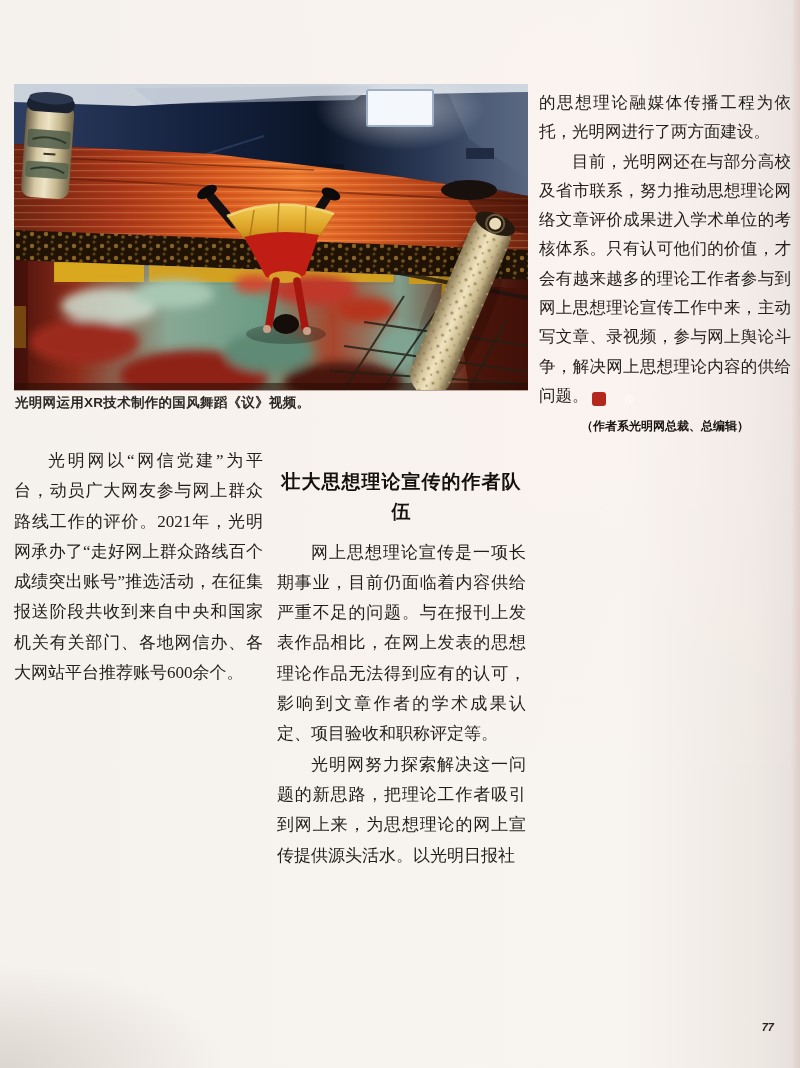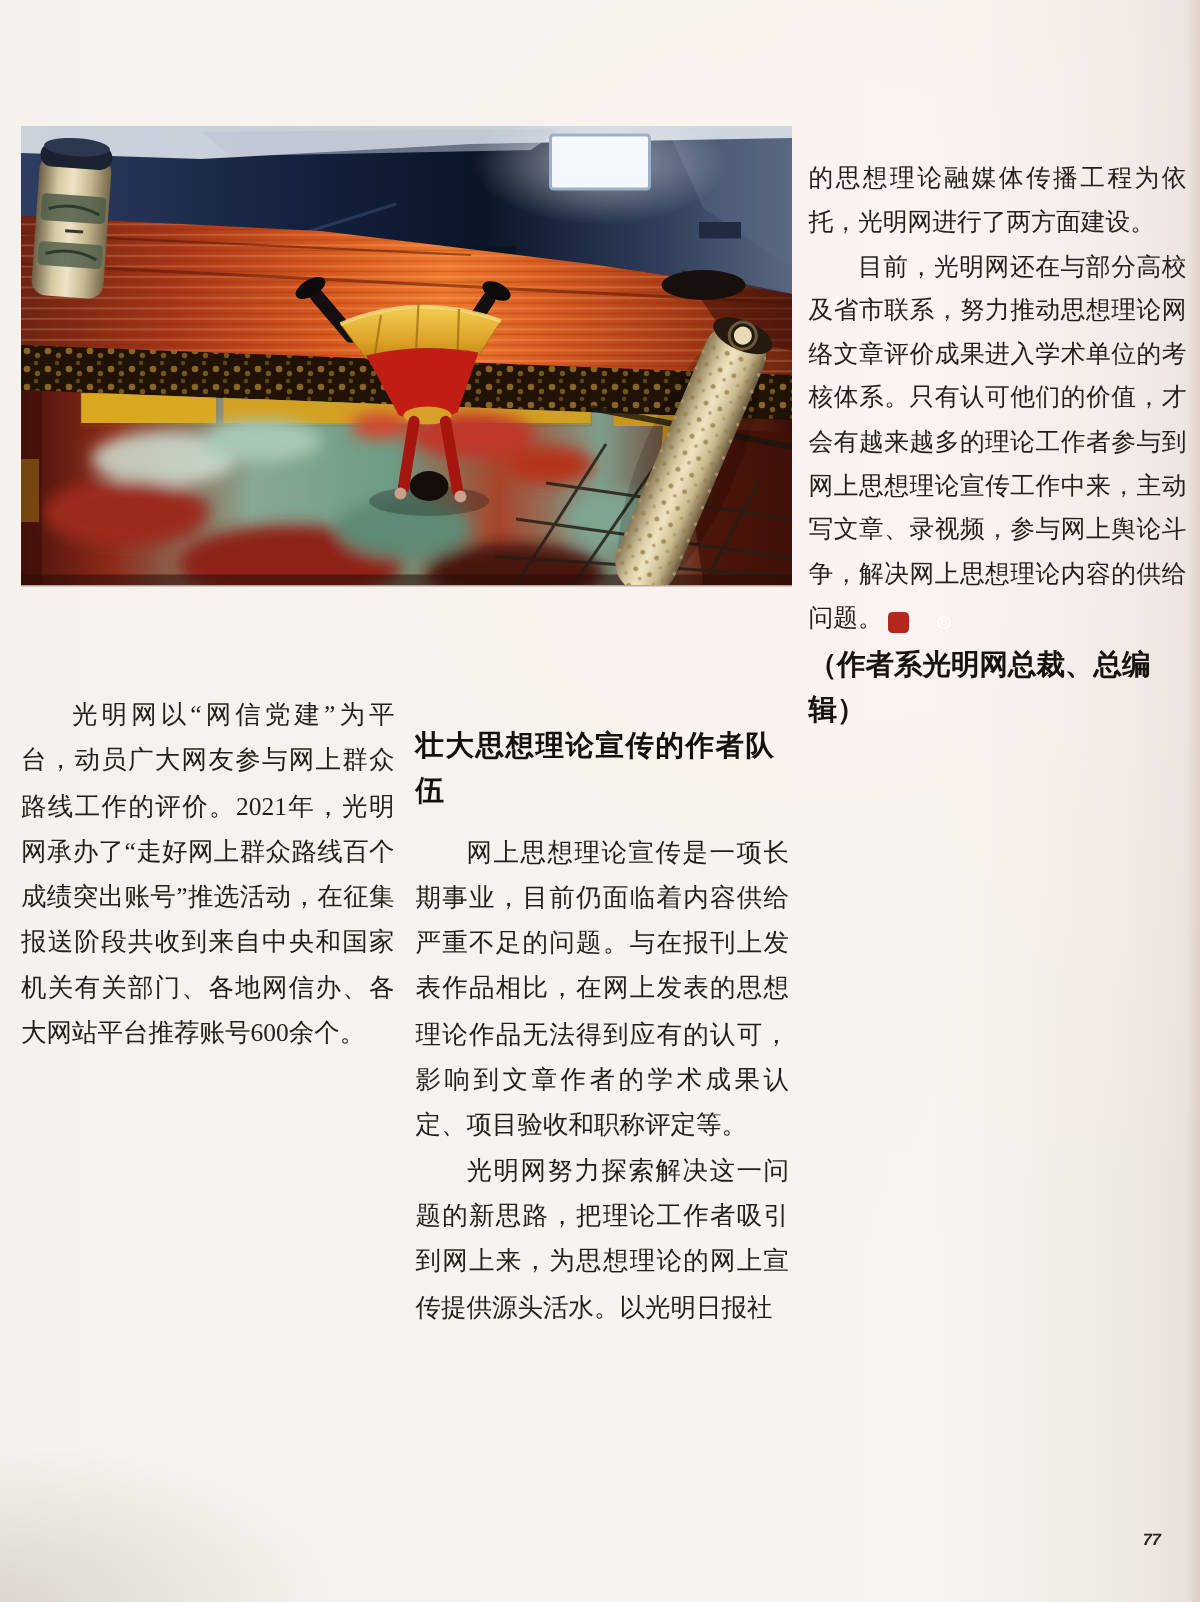--- a/index.html
+++ b/index.html
@@ -16,31 +16,31 @@
     background:radial-gradient(140% 120% at 0% 100%, rgba(88,68,58,.16), transparent 62%);pointer-events:none;}
 
   .photo{position:absolute;left:14px;top:84px;width:514px;height:306px;margin:0;
     background:#0e1930;box-shadow:0 1px 0 rgba(60,20,10,.35);}
   .photo svg{display:block;width:100%;height:100%;}
 
   .caption{position:absolute;left:15px;top:394px;width:512px;
     font-family:"Liberation Sans","DejaVu Sans",sans-serif;
     font-weight:700;font-size:13.5px;color:#2c2823;letter-spacing:.3px;}
 
-  .col{position:absolute;text-align:justify;color:#221e19;margin-top:16px;}
+  .col{position:absolute;text-align:justify;color:#221e19;}
   .col p{margin:0;}
   .col .indent{text-indent:2em;}
   .col-left{left:14px;top:446px;width:249px;font-size:17px;line-height:30.3px;}
   .col-middle{left:277px;top:446px;width:249px;font-size:17px;line-height:30.3px;}
   .col-right{left:539px;top:88px;width:252px;font-size:16.5px;line-height:29.3px;}
   .b{font-weight:700;}
   .sec-heading{font-family:"Liberation Sans","DejaVu Sans",sans-serif;
     font-weight:800;font-size:19px;color:#15120d;letter-spacing:1px;
-    margin:21px 0 10px;text-align:left;}
-  .author-line{font-weight:700;font-size:19px;margin-top:3px;text-align:left;color:#17130e;}
+    margin:21px 0 10px;text-align:center;}
+  .author-line{font-weight:700;font-size:12px;margin-top:3px;text-align:center;color:#17130e;font-family:Liberation Mono, monospace;}
   .end-mark{display:inline-block;width:14px;height:14px;border-radius:3px;
     background:#b3271c;color:#fff;font-size:11px;line-height:14px;text-align:center;
     font-family:"DejaVu Sans",sans-serif;margin-left:3px;vertical-align:-1px;}
   .page-number{position:absolute;right:26px;top:1021px;
     font-family:"Liberation Sans","DejaVu Sans",sans-serif;
     font-style:italic;font-weight:700;font-size:11px;color:#26241f;}
 </style>
 </head>
 <body>
 
@@ -216,20 +216,21 @@
         <ellipse cx="271" cy="193" rx="16" ry="6" fill="#d99f28"></ellipse>
         <path d="M262,197 L255,241" stroke="#a5160e" stroke-width="7.5" stroke-linecap="round"></path>
         <path d="M283,197 L291,243" stroke="#a5160e" stroke-width="7.5" stroke-linecap="round"></path>
         <circle cx="253" cy="245" r="4" fill="#caa08a"></circle>
         <circle cx="293" cy="247" r="4" fill="#caa08a"></circle>
         <ellipse cx="272" cy="240" rx="13" ry="10" fill="#140d09"></ellipse>
       </g>
     </svg>
   </figure>
 
+  <div class="caption">光明网运用XR技术制作的国风舞蹈《议》视频。</div>
 
   <div class="col col-left">
       <p class="body-p indent"><span>光明网以“网信党建”为平台，动员广大网友参与网上群众路线工作的评价。2021年，光明网承办了“走好网上群众路线百个成绩突出账号”推选活动，在征集报送阶段共收到来自中央和国家机关有关部门、各地网信办、各大网站平台推荐账号600余个。</span></p>
     </div>
   <div class="col col-middle">
       <div class="sec-heading"><span class="b">壮大思想理论宣传的作者队伍</span></div>
       <p class="body-p indent"><span>网上思想理论宣传是一项长期事业，目前仍面临着内容供给严重不足的问题。与在报刊上发表作品相比，在网上发表的思想理论作品无法得到应有的认可，影响到文章作者的学术成果认定、项目验收和职称评定等。</span></p>
       <p class="body-p indent"><span>光明网努力探索解决这一问题的新思路，把理论工作者吸引到网上来，为思想理论的网上宣传提供源头活水。以光明日报社</span></p>
     </div>
   <div class="col col-right">

